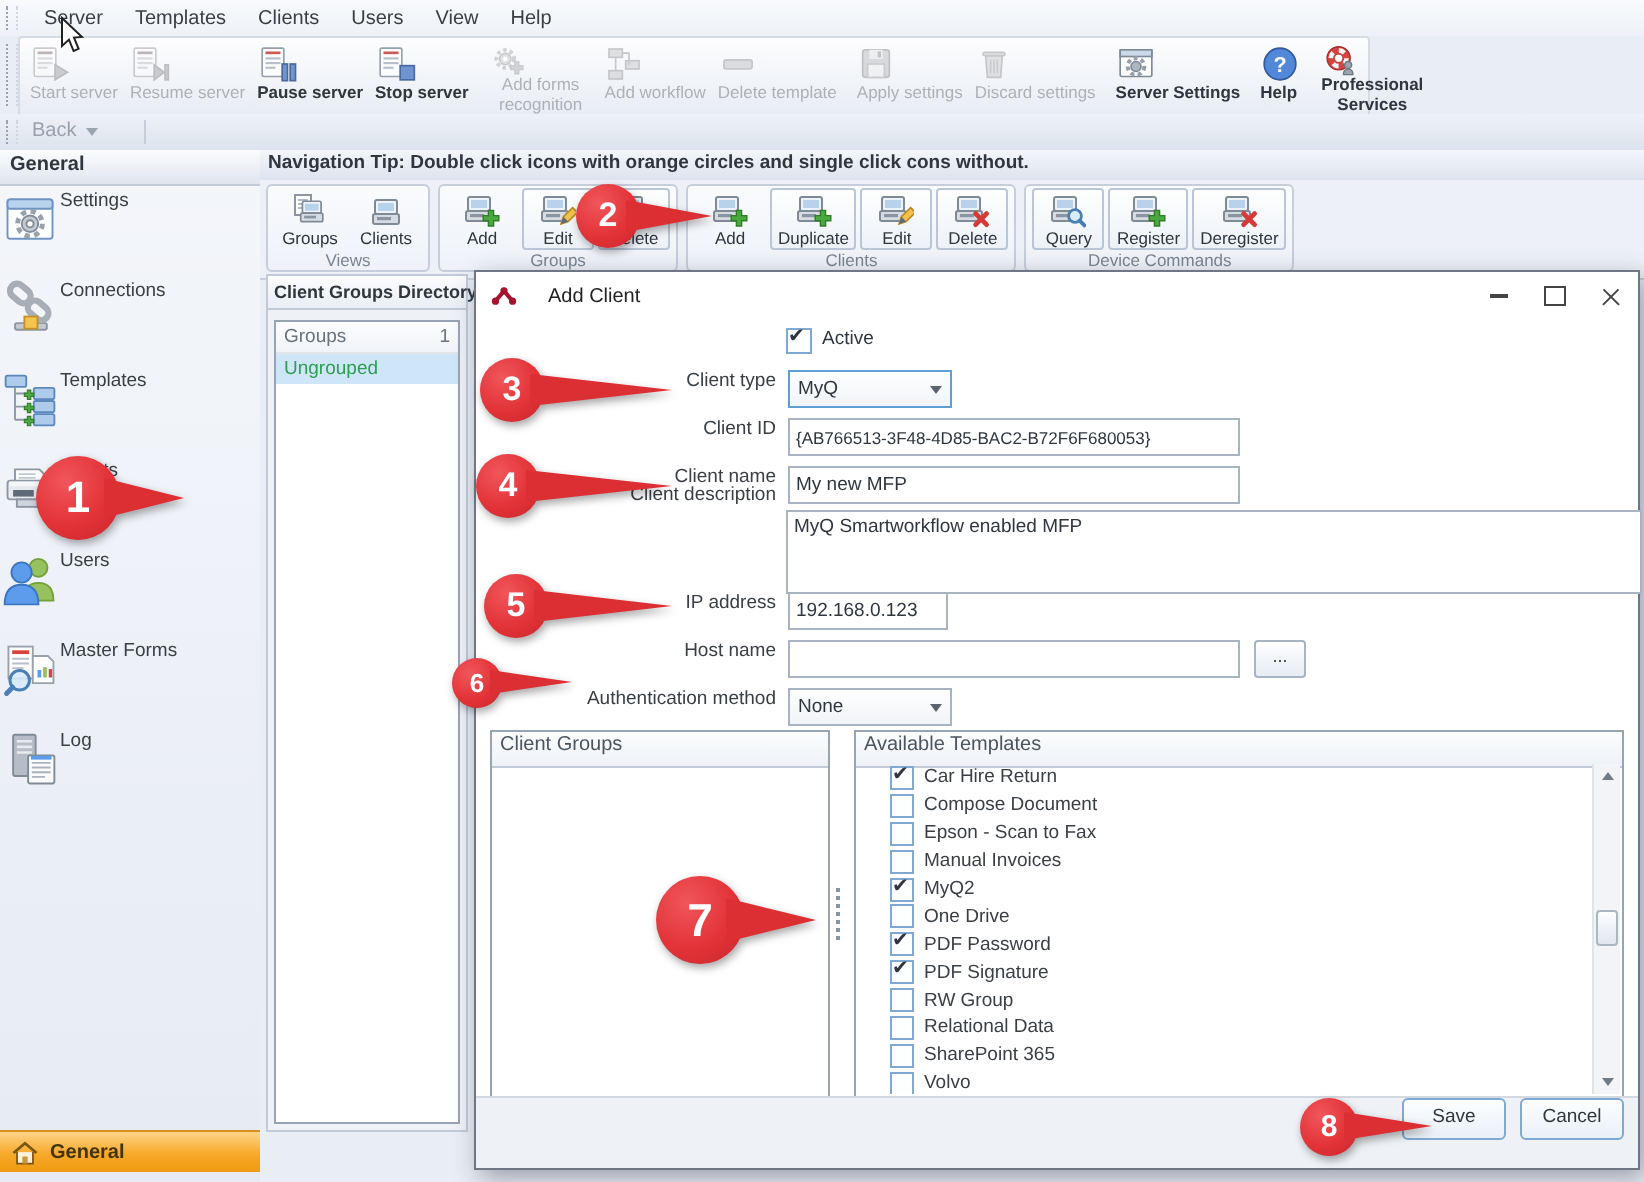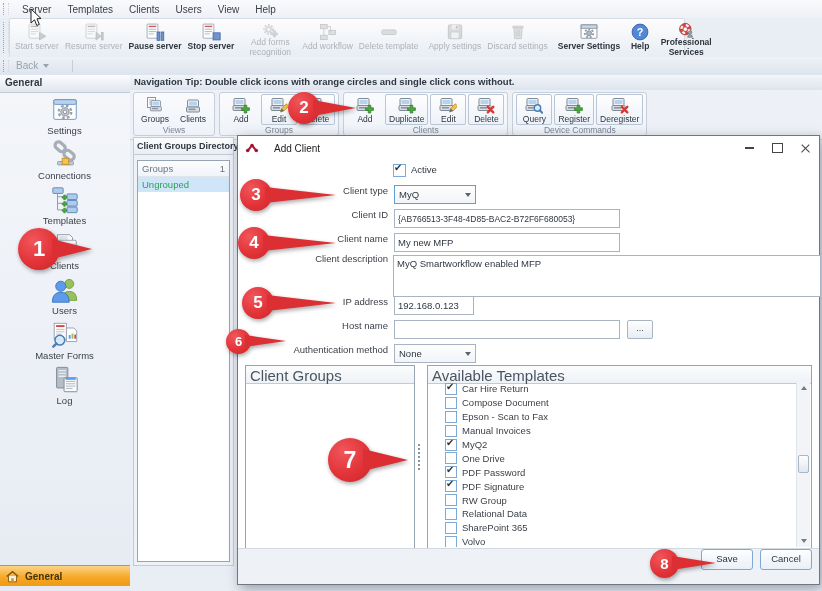--- a/index.html
+++ b/index.html
@@ -6,37 +6,37 @@
   body{font-family:"Liberation Sans",sans-serif;background:#cfd6e0;}
   .screen{position:relative;width:822px;height:591px;background:#e9edf4;overflow:hidden;font-size:10px;color:#333;}
   svg{display:block;}
   
   .menubar{position:absolute;left:0;top:0;width:822px;height:18px;background:linear-gradient(#f8fafc,#eef1f6);display:flex;align-items:center;padding-left:14px;}
   .grip{position:absolute;left:3px;top:3px;bottom:3px;width:4px;border-left:1px dotted #98a2b0;border-right:1px dotted #cfd6df;}
   .menu-item{padding:2px 8px;font-size:10px;color:#3a3f46;}
   
   .toolbar{position:absolute;left:0;top:18px;width:822px;height:39px;background:#e9edf4;}
   .toolbar-card{position:absolute;left:9px;top:0;width:670px;height:38px;background:linear-gradient(#fdfdfe,#e7ecf3);border:1px solid #d5dbe4;border-radius:2px;display:flex;align-items:stretch;padding:1px 2px;}
-  .tb-btn{display:flex;flex-direction:column;align-items:center;padding:2px 3px 1px;}
+  .tb-btn{display:flex;flex-direction:column;align-items:flex-start;padding:2px 3px 1px;}
   .tb-btn svg{width:20px;height:20px;}
   .tb-btn .lbl{font-size:8.5px;font-weight:bold;color:#2f3640;text-align:center;line-height:1.1;white-space:nowrap;}
   .tb-btn .lbl.wrap{white-space:normal;width:52px;}
   .tb-btn.disabled{opacity:.5;filter:grayscale(.85);}
   .tb-btn.disabled .lbl{font-weight:normal;color:#6a7280;}
   .tb-sep{width:1px;background:#ccd3dd;margin:3px 2px;}
   
   .backrow{position:absolute;left:0;top:57px;width:822px;height:18px;background:linear-gradient(#eef1f6,#dde4ee);border-bottom:1px solid #c7d0dc;}
   .back-btn{position:absolute;left:16px;top:1px;height:15px;display:flex;align-items:center;gap:5px;color:#98a1ad;font-size:10px;}
   .back-caret{width:0;height:0;border-left:3.5px solid transparent;border-right:3.5px solid transparent;border-top:4px solid #9aa4b0;}
   .back-sep{position:absolute;left:72px;top:3px;bottom:3px;width:1px;background:#c4cdd8;}
   
   .sidebar{position:absolute;left:0;top:75px;width:130px;height:516px;background:linear-gradient(180deg,#f4f6fa,#e6ebf3);border-right:1px solid #a9b3c2;}
   .sidebar-header{height:17px;line-height:16px;padding-left:5px;font-weight:bold;color:#2f3640;background:linear-gradient(#fbfcfd,#dfe6ef);border-bottom:1px solid #c1cad6;font-size:10px;}
   .sb-items{position:absolute;top:20px;left:0;right:1px;}
-  .sb-item{display:flex;flex-direction:column;align-items:center;margin-bottom:3px;height:42px;}
+  .sb-item{display:flex;flex-direction:row;align-items:flex-start;margin-bottom:3px;height:42px;}
   .sb-item svg{width:30px;height:30px;}
   .sb-item .lbl{font-size:9.5px;color:#3a3f46;margin-top:0;}
   .sb-splitter{position:absolute;bottom:22px;left:30px;width:70px;border-top:2px dotted #98a2b0;}
   .sidebar-footer{position:absolute;bottom:5px;left:0;width:129px;height:20px;background:linear-gradient(#fdd489,#f7a929 55%,#ef9a12);border-top:1px solid #d98f1c;display:flex;align-items:center;gap:5px;padding-left:5px;font-weight:bold;color:#42340e;font-size:10px;}
   
   .main{position:absolute;left:130px;top:75px;width:692px;height:516px;background:#e9edf4;}
   .navtip{height:15px;background:linear-gradient(#f3f6fa,#dde4ee);border-bottom:1px solid #c7d0dc;font-weight:bold;font-size:9.5px;color:#2f3640;padding-left:4px;line-height:14px;}
   .ribbon{position:absolute;left:0;top:15px;width:692px;height:47px;background:#edf1f7;border-bottom:1px solid #c7d0dc;display:flex;gap:4px;padding:2px 0 0 3px;align-items:stretch;}
   .rb-group{border:1px solid #c6cedb;border-radius:3px;background:linear-gradient(#fafbfd,#eef2f8);display:flex;flex-direction:column;height:42px;}
   .rb-buttons{display:flex;flex:1;align-items:stretch;padding:1px 3px 0;gap:2px;}
@@ -76,21 +76,21 @@
   .dd .arr{margin-left:auto;width:0;height:0;border-left:3.5px solid transparent;border-right:3.5px solid transparent;border-top:4px solid #5a6470;}
   .dd.focused{border-color:#5e9fd4;}
   .w-type{width:72px;} .w-auth{width:72px;}
   .browse{width:24px;height:17px;margin-left:7px;border:1px solid #a9b4c2;background:linear-gradient(#fefefe,#e7edf4);text-align:center;line-height:15px;font-size:9px;color:#3a3f46;border-radius:2px;}
   .checkbox{width:11px;height:11px;border:1px solid #7fa8d2;background:#fdfefe;position:relative;display:inline-block;flex:0 0 auto;}
   .checkbox.checked::after{content:"\2714";position:absolute;left:0;top:-3px;font-size:10px;color:#2f3640;}
   .cb-label{margin-left:5px;font-size:9.5px;color:#2f3640;}
   textarea.fdesc{position:absolute;left:155px;top:95px;width:420px;height:36px;border:1px solid #a9b4c2;resize:none;font-family:"Liberation Sans",sans-serif;font-size:9.5px;color:#2f3640;padding:2px 3px;}
   .panels{position:absolute;left:7px;top:205px;width:567px;height:184px;}
   .panel{position:absolute;top:0;bottom:0;background:#fff;border:1px solid #97a4b4;}
-  .panel-header{height:15px;background:linear-gradient(#fbfcfd,#eef2f7);border-bottom:1px solid #c1cad6;color:#4a5560;font-size:15px;padding:1px 4px;}
+  .panel-header{height:15px;background:linear-gradient(#fbfcfd,#eef2f7);border-bottom:1px solid #c1cad6;color:#4a5560;font-size:10px;padding:1px 4px;}
   .p-groups{left:0;width:168px;}
   .p-split{position:absolute;left:170px;top:0;bottom:0;width:10px;display:flex;align-items:center;justify-content:center;}
   .p-split i{display:block;width:2px;height:26px;border-left:2px dotted #8a95a3;}
   .p-templates{left:182px;right:0;}
   .tpl-list{position:absolute;left:1px;top:16px;right:15px;bottom:1px;overflow:hidden;margin-left:10px;}
   .tpl-row{display:flex;align-items:center;height:13.9px;padding-left:6px;gap:5px;}
   .tpl-row .checkbox{width:10px;height:10px;}
   .tpl-row .lbl{font-size:9.5px;color:#3a3f46;}
   .tpl-scroll{position:absolute;right:1px;top:16px;bottom:1px;width:13px;background:#f2f4f8;border-left:1px solid #dfe4ea;}
   .ts-btn{position:absolute;left:0;right:0;height:12px;display:flex;align-items:center;justify-content:center;}
@@ -610,21 +610,21 @@
       <div class="frow" style="top:49px;">
         <span class="flabel">Client ID</span>
         <input class="finput w-id" value="{AB766513-3F48-4D85-BAC2-B72F6F680053}" style="">
       </div>
 
       <div class="frow" style="top:73px;">
         <span class="flabel">Client name</span>
         <input class="finput w-name" value="My new MFP" style="">
       </div>
 
-      <div class="frow top" style="top:93px;">
+      <div class="frow top" style="top:82px;">
         <span class="flabel">Client description</span>
       </div>
       <textarea class="fdesc" style="">MyQ Smartworkflow enabled MFP</textarea>
 
       <div class="frow" style="top:136px;">
         <span class="flabel">IP address</span>
         <input class="finput w-ip" value="192.168.0.123" style="">
       </div>
 
       <div class="frow" style="top:160px;">

